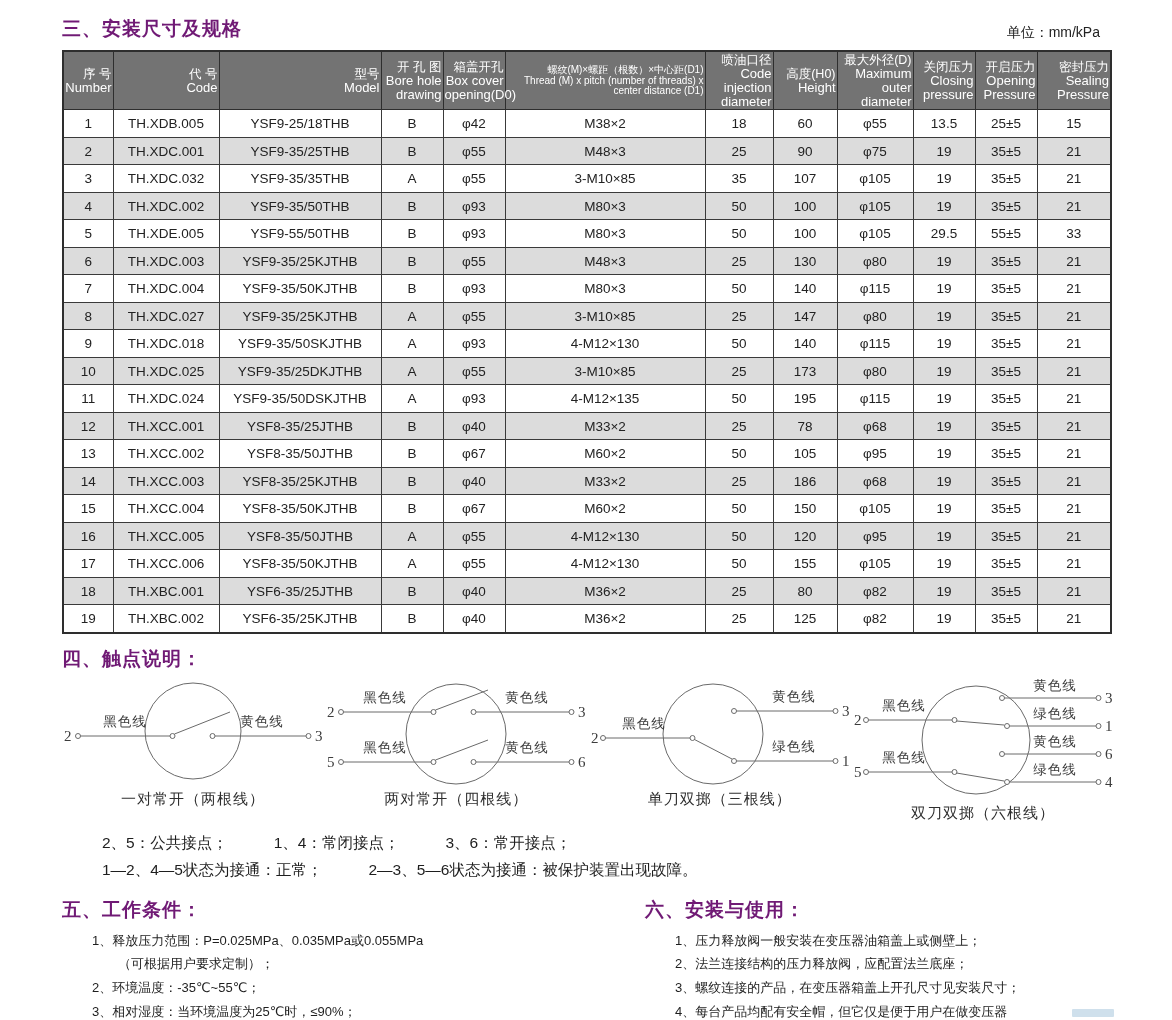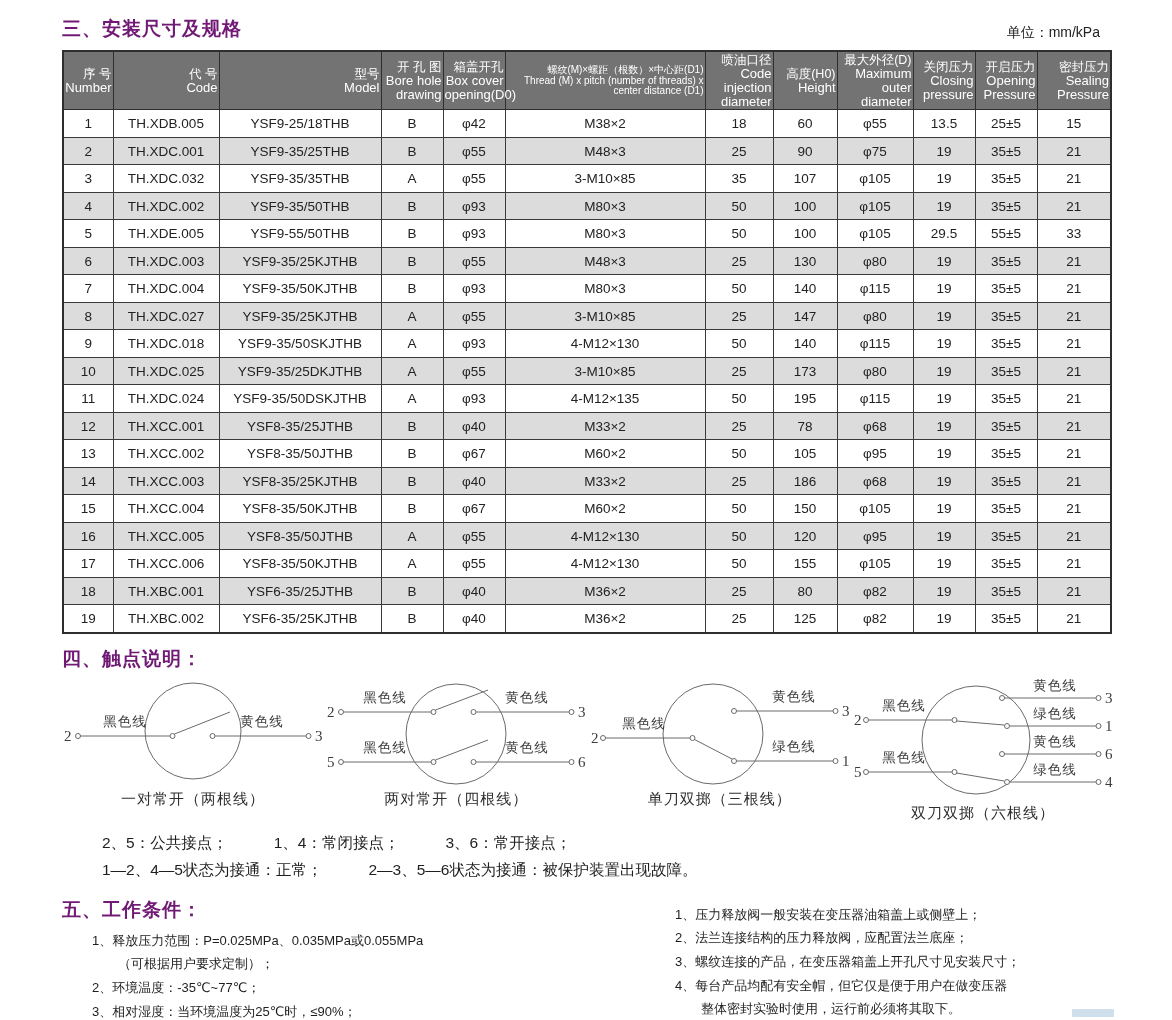--- a/index.html
+++ b/index.html
@@ -532,25 +532,26 @@
       <div class="notes-line"><span class="seg">1—2、4—5状态为接通：正常；</span><span class="seg">2—3、5—6状态为接通：被保护装置出现故障。</span></div>
     </div>
   </div>
 
   <div class="bottom-cols">
     <div class="col5">
       <div class="sec-title">五、工作条件：</div>
       <div class="cond-items">
           <div class="item">1、释放压力范围：P=0.025MPa、0.035MPa或0.055MPa
 （可根据用户要求定制）；</div>
-          <div class="item">2、环境温度：-35℃~77℃；</div>
+          <div class="item">2、环境温度：-35℃~55℃；</div>
           <div class="item">3、相对湿度：当环境温度为25℃时，≤90%；</div>
         </div>
     </div>
     <div class="col6">
+      <div class="sec-title">六、安装与使用：</div>
       <div class="cond-items">
           <div class="item">1、压力释放阀一般安装在变压器油箱盖上或侧壁上；</div>
           <div class="item">2、法兰连接结构的压力释放阀，应配置法兰底座；</div>
           <div class="item">3、螺纹连接的产品，在变压器箱盖上开孔尺寸见安装尺寸；</div>
           <div class="item">4、每台产品均配有安全帽，但它仅是便于用户在做变压器
 整体密封实验时使用，运行前必须将其取下。</div>
         </div>
     </div>
   </div>
 

